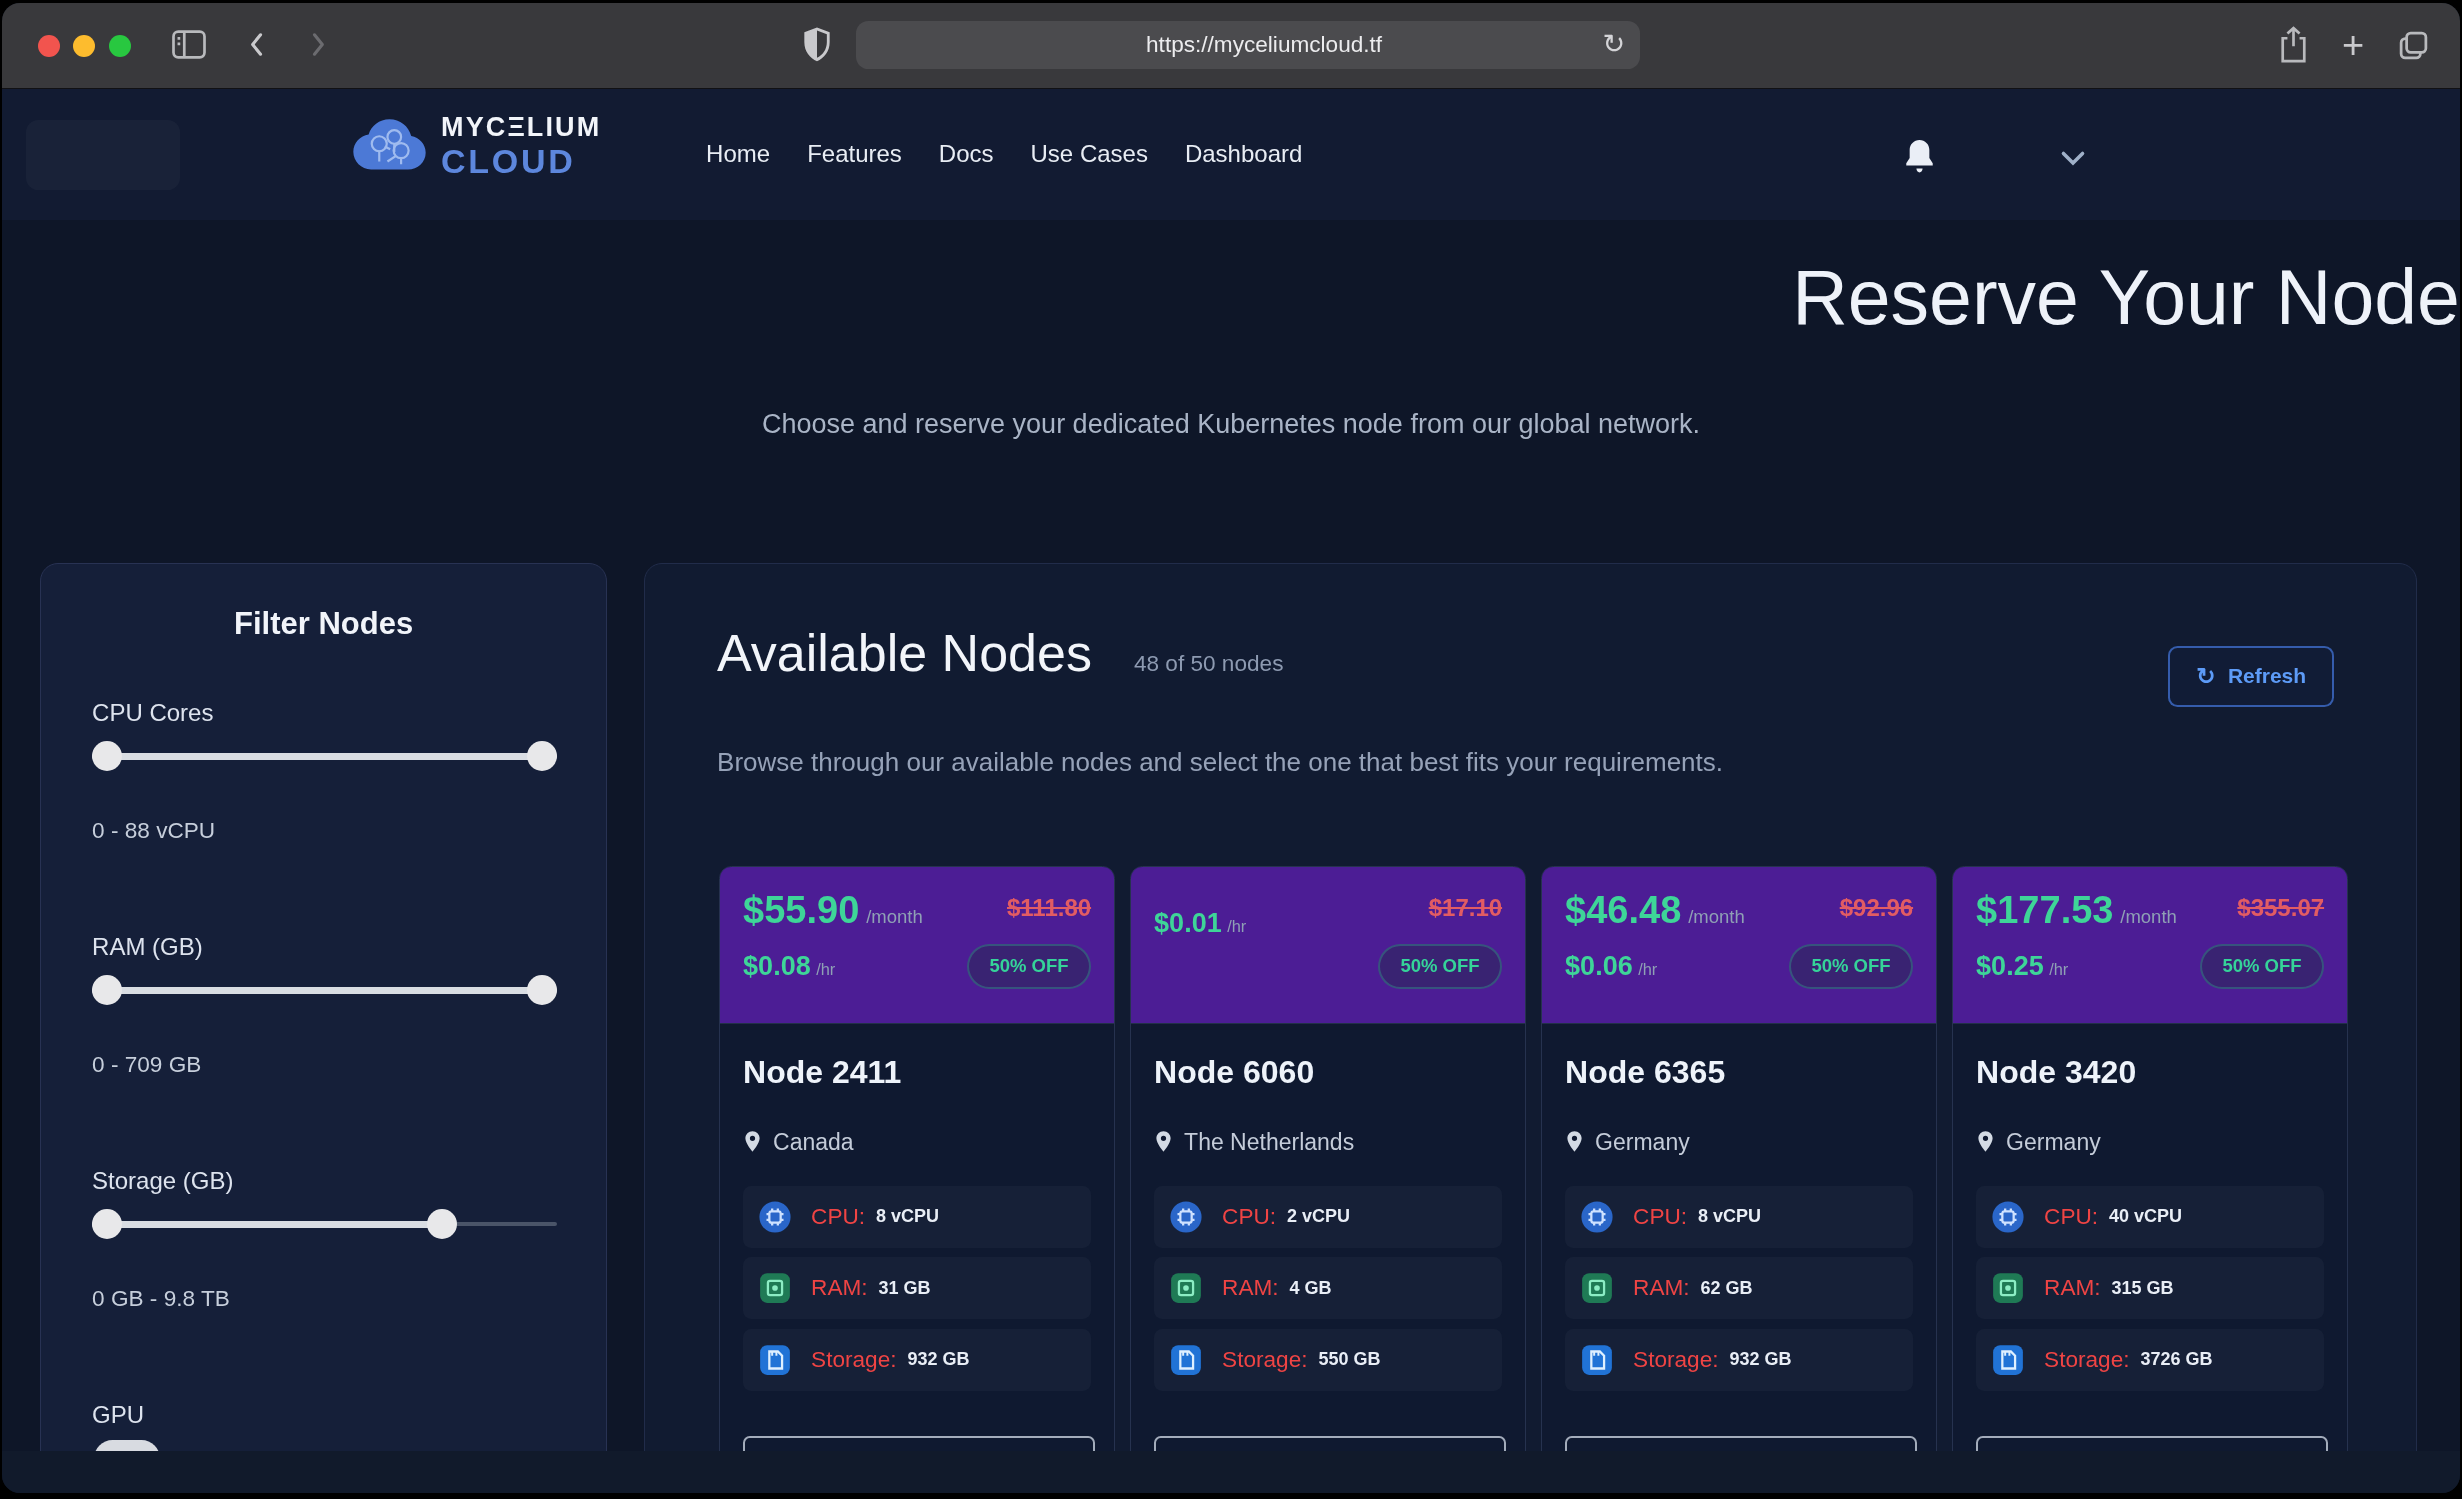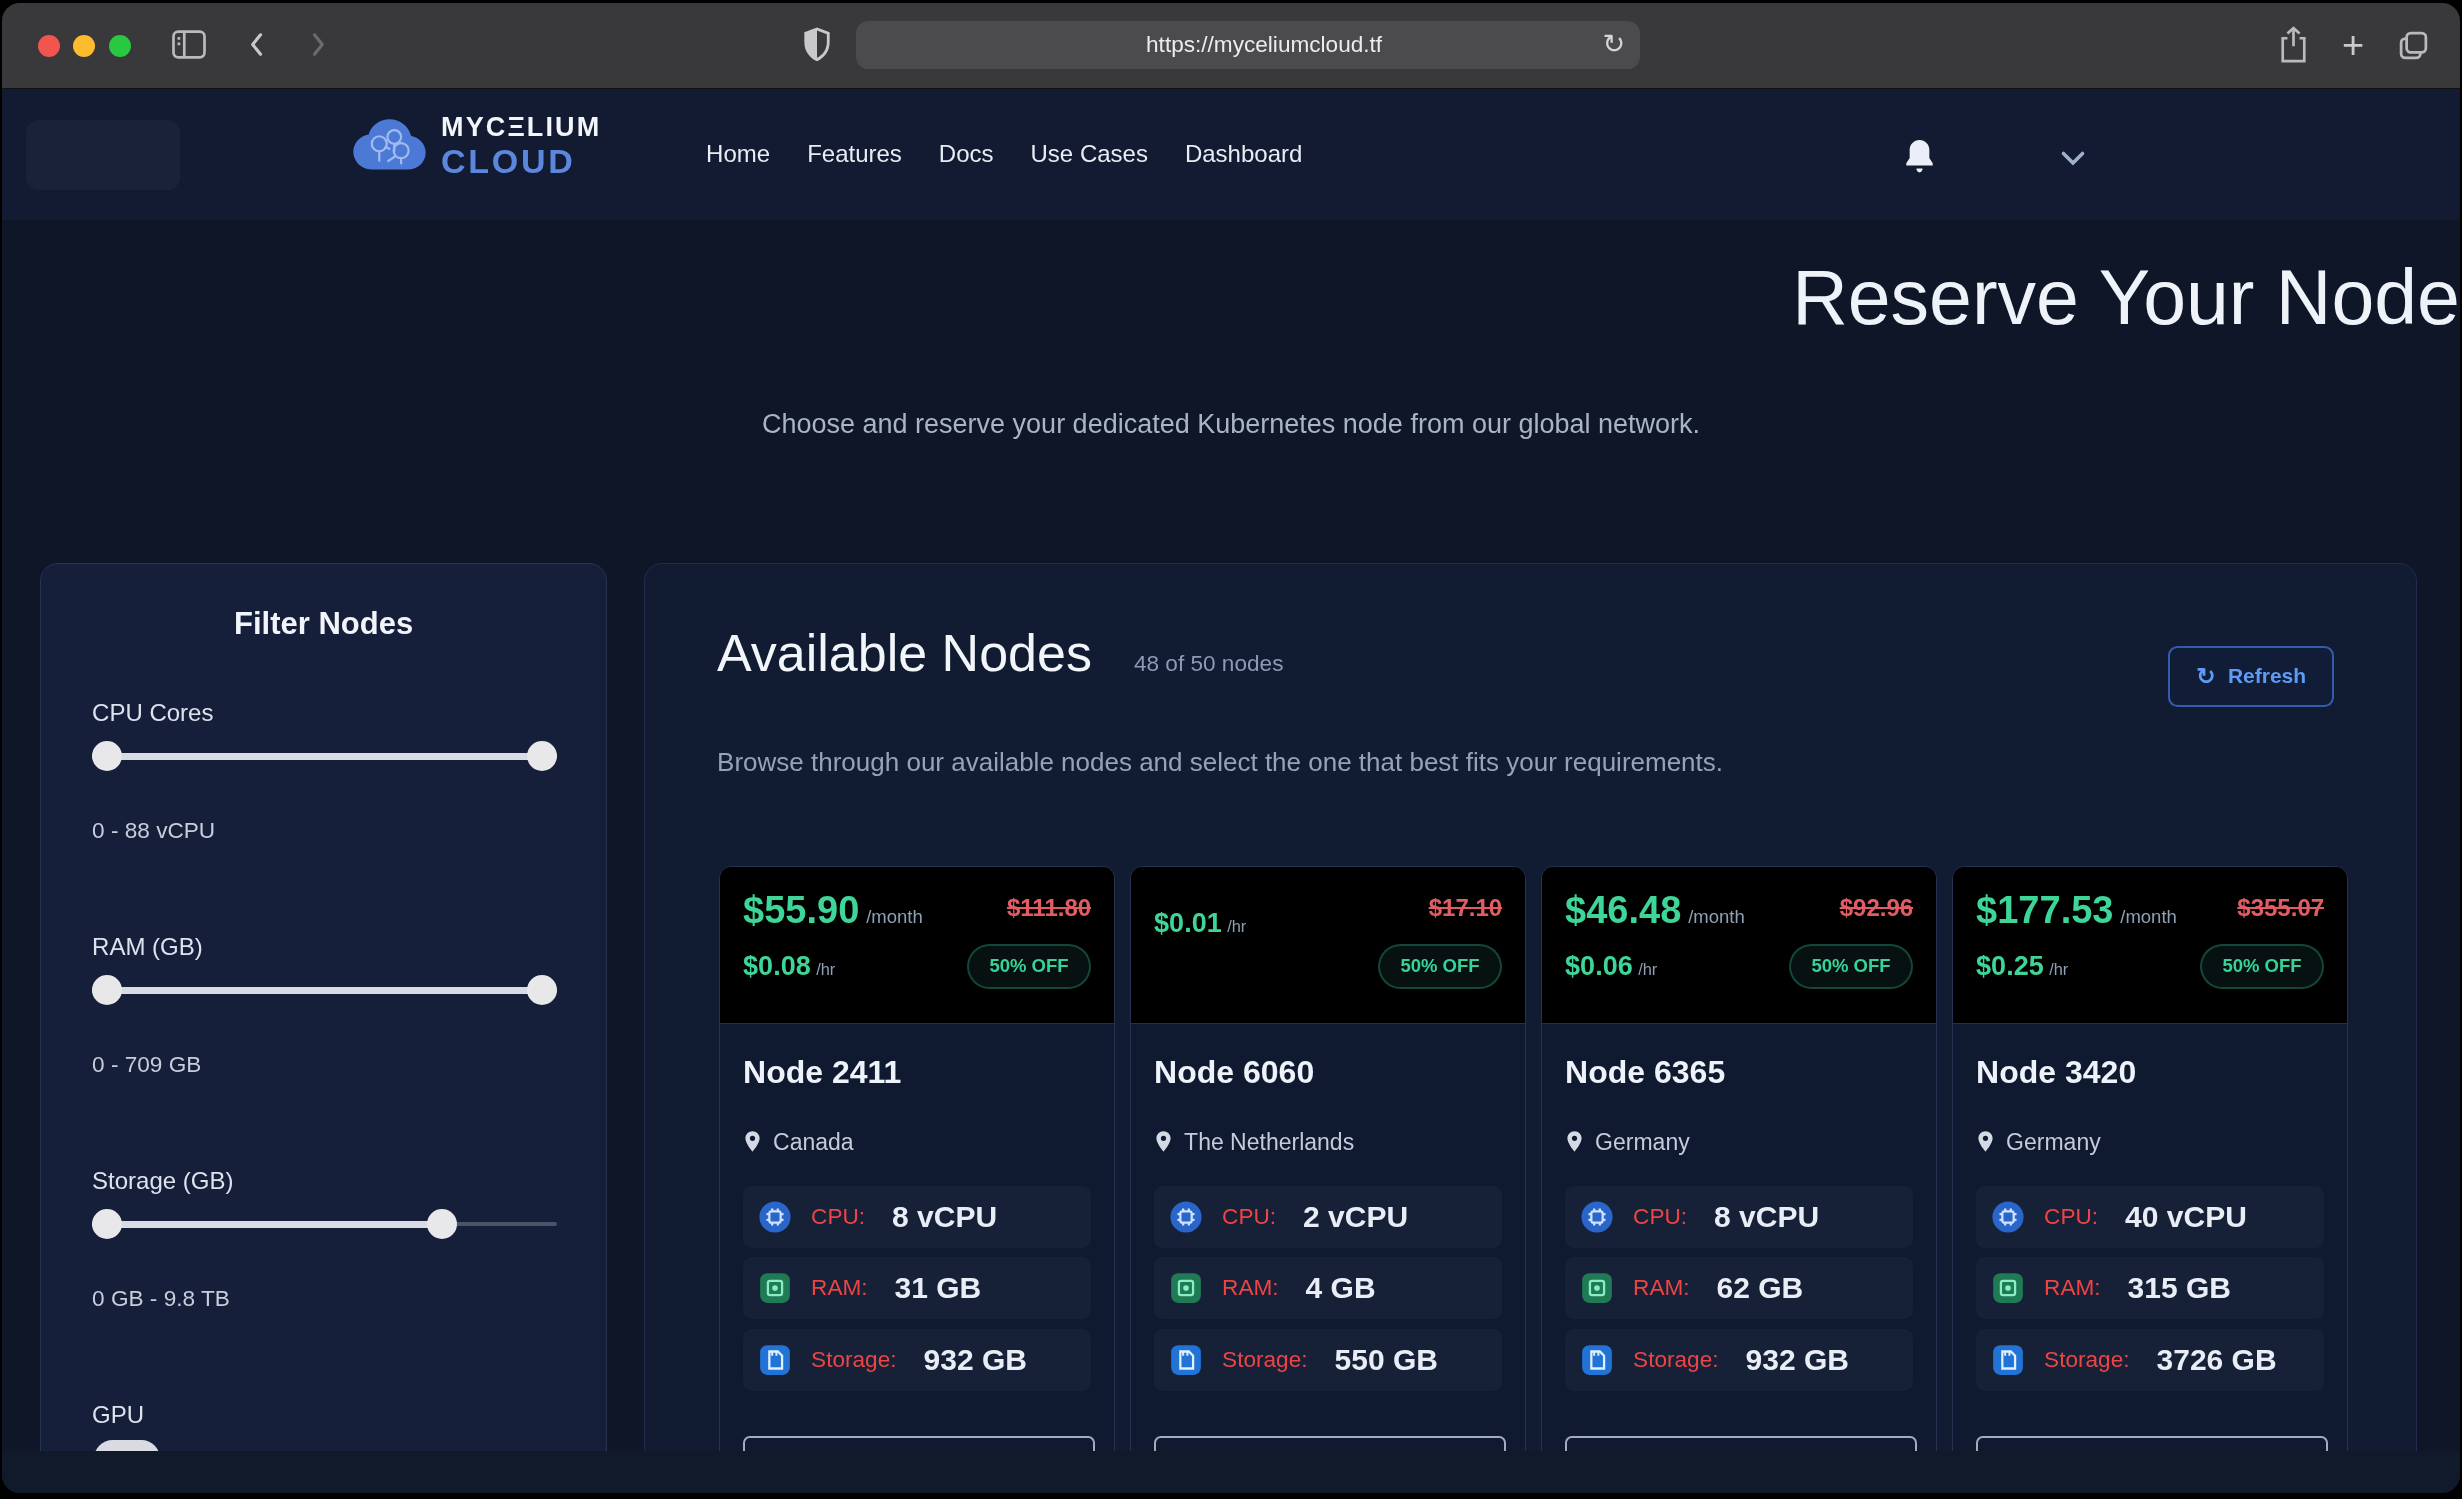--- a/index.html
+++ b/index.html
@@ -56,36 +56,36 @@
          border:1.4px solid #212c4a;border-radius:18px;box-sizing:border-box;}
   .p-titlerow{position:absolute;left:72px;top:59px;display:flex;align-items:baseline;}
   .p-title{color:#f2f5fa;font-size:52px;font-weight:500;}
   .p-count{color:#8d9ab1;font-size:22.6px;margin-left:42px;}
   .refresh{position:absolute;right:82px;top:82px;height:57px;padding:0 26px;border:2.1px solid rgba(72,128,235,0.65);
            border-radius:9.6px;display:flex;align-items:center;gap:12.3px;color:#5d9bf7;font-size:21px;font-weight:bold;background:rgba(20,34,66,0.3);}
   .p-sub{position:absolute;left:72px;top:183px;color:#96a2b8;font-size:26px;}
 
   .cards{position:absolute;left:74px;top:302px;display:flex;gap:15px;}
   .card{width:396px;height:882px;background:#0f1930;border:1.4px solid #26324f;border-radius:12.3px;overflow:hidden;box-sizing:border-box;}
-  .card-head{height:157px;background:#000000;border-bottom:1.4px solid #223048;padding:22px 23px;box-sizing:border-box;position:relative;}
+  .card-head{height:157px;background:#4c1d95;border-bottom:1.4px solid #223048;padding:22px 23px;box-sizing:border-box;position:relative;}
   .price-m{color:#3ed598;font-size:38px;font-weight:bold;}
   .unit{color:#8fa0b5;font-size:18.5px;font-weight:normal;margin-left:6.8px;}
   .price-h{color:#3ed598;font-size:27px;font-weight:bold;margin-top:19px;}
   .unit-h{color:#8fa0b5;font-size:16.4px;font-weight:normal;margin-left:5.5px;}
   .orig{position:absolute;right:23px;top:27px;color:#e25c63;font-size:24px;font-weight:bold;text-decoration:line-through;}
   .badge{position:absolute;right:23px;top:77px;padding:9.6px 20.5px;border:2.7px solid rgba(52,211,153,0.28);
          border-radius:683px;color:#35d399;font-size:18.5px;font-weight:bold;background:rgba(23,48,48,0.35);}
   .card-body{padding:0 23px;}
   .n-name{color:#eef3fa;font-size:32px;font-weight:bold;margin-top:30px;}
   .n-loc{display:flex;align-items:center;gap:11px;margin-top:38px;color:#c4ccd9;font-size:23px;}
   .specs{margin-top:30px;}
   .spec{height:62px;border-radius:8.2px;background:rgba(148,163,184,0.055);display:flex;align-items:center;
         padding:0 15px;margin-bottom:9.6px;}
   .spec-label{color:#ef4444;font-size:22.6px;margin-left:19px;}
-  .spec-val{color:#e9eef6;font-size:30px;font-weight:bold;margin-left:27px;}
+  .spec-val{color:#e9eef6;font-size:18px;font-weight:bold;margin-left:11px;}
   .check-btn{margin:45px 0 0 0;width:100%;height:45px;border:2.1px solid rgba(214,221,233,0.75);border-radius:6.8px;
              background:transparent;color:#f0f4fa;font-size:21px;font-weight:bold;letter-spacing:2.1px;
              display:flex;align-items:center;justify-content:center;font-family:"Liberation Sans",sans-serif;}
   .icn{flex:0 0 auto;}
 </style>
 </head>
 <body>
 
 <div class="app">
   <div class="win">

